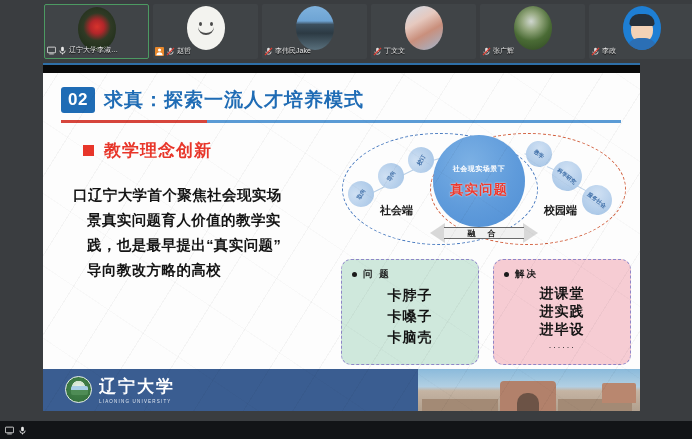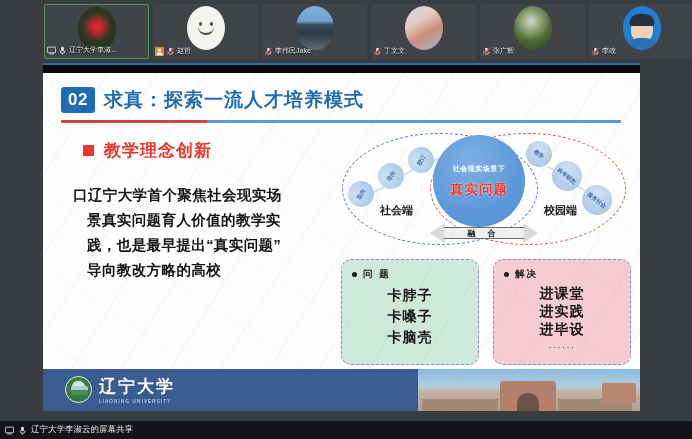--- a/index.html
+++ b/index.html
@@ -432,14 +432,13 @@
 <div id="taskbar">
   <svg class="mini" viewBox="0 0 12 12">
     <rect x="0.5" y="1.5" width="11" height="7.5" rx="1" fill="none" stroke="#dcdcdc" stroke-width="1.2"></rect>
     <rect x="3" y="10" width="6" height="1.2" fill="#dcdcdc"></rect>
   </svg>
   <svg class="mini" viewBox="0 0 12 12">
     <rect x="4.2" y="1" width="3.6" height="6" rx="1.8" fill="#e9e9e9"></rect>
     <path d="M2.5 6.2a3.5 3.5 0 0 0 7 0" fill="none" stroke="#e9e9e9" stroke-width="1.2"></path>
     <rect x="5.4" y="9.2" width="1.2" height="2" fill="#e9e9e9"></rect>
   </svg>
-  <span class="tb-txt">辽宁大学李淑云的屏幕共享</span>
 </div>
 
 </body></html>

